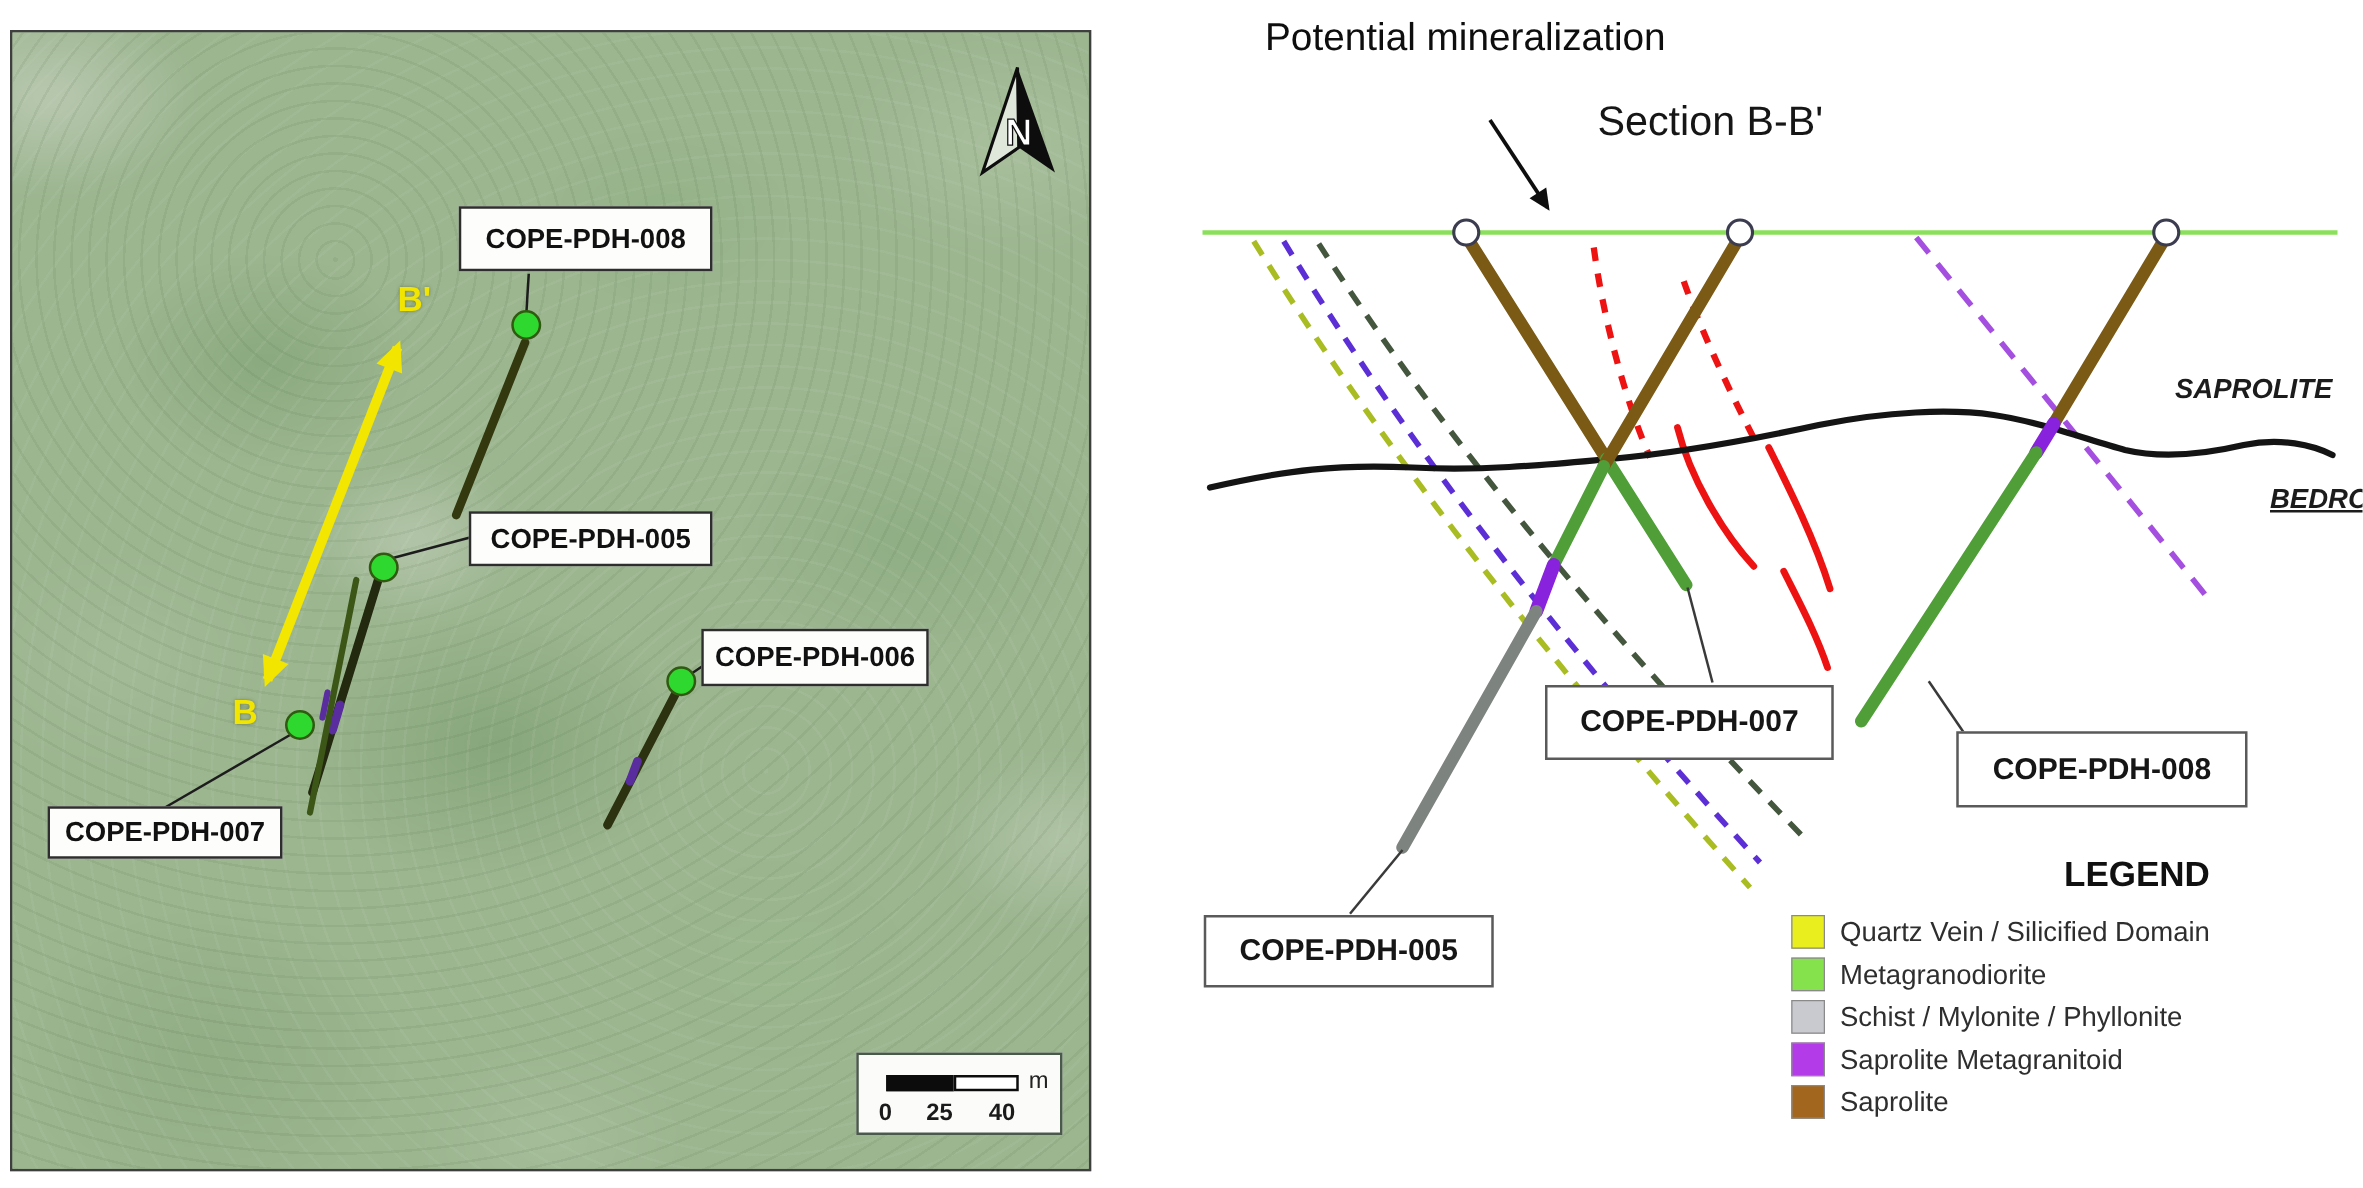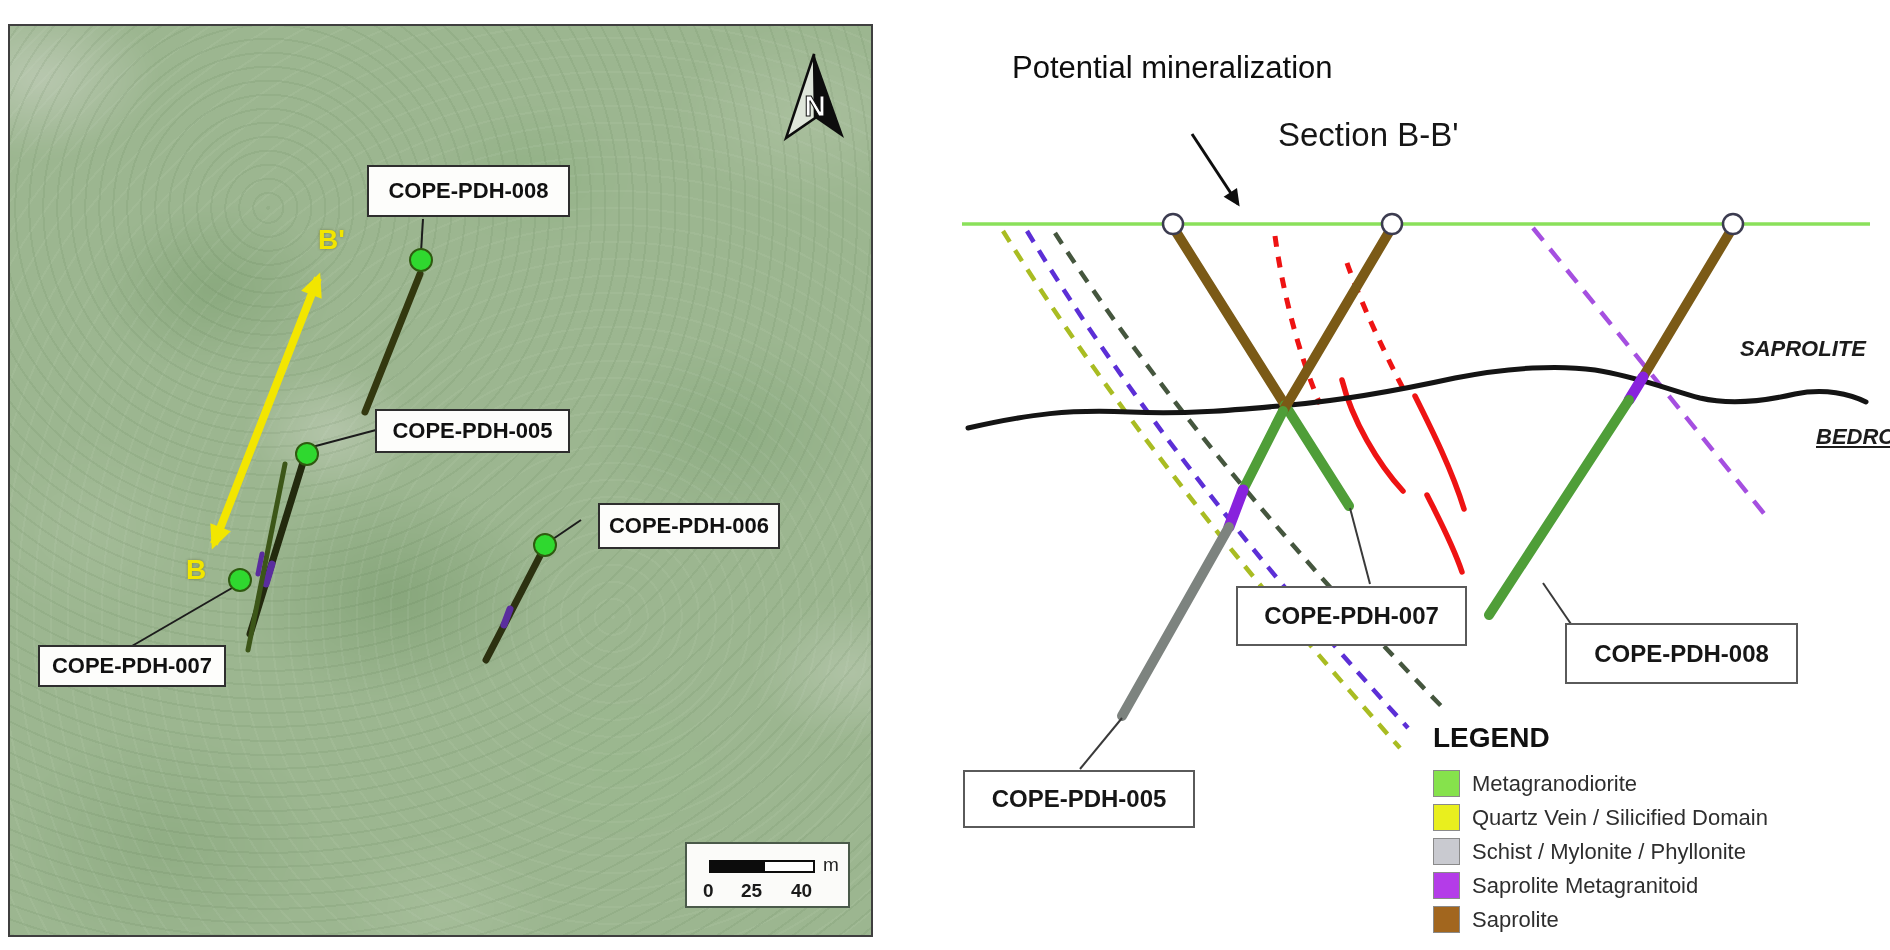--- a/index.html
+++ b/index.html
@@ -35,33 +35,33 @@
     text-shadow:0 0 3px rgba(60,60,0,.45); }
   #scalebar{position:absolute; left:675px; top:816px; width:165px; height:66px; background:#fbfbf9;
     border:2px solid #4a5a4a; box-sizing:border-box;}
   #scalebar .bar-black{position:absolute; left:22px; top:16px; width:54px; height:13px; background:#0c0c0c; border:2px solid #0c0c0c; box-sizing:border-box;}
   #scalebar .bar-white{position:absolute; left:76px; top:16px; width:52px; height:13px; background:#ffffff; border:2px solid #0c0c0c; box-sizing:border-box;}
   #scalebar .unit{position:absolute; left:136px; top:10px; font-size:19px; color:#222;}
   #scalebar .tick{position:absolute; top:36px; font-size:19px; font-weight:bold; color:#1a1a1a;}
   .t0{left:16px;} .t25{left:54px;text-align:center;} .t50{left:104px;}
 
   
-  #section-panel{position:absolute; left:900px; top:0; width:990px; height:712px; background:#ffffff;margin-top:38px;}
+  #section-panel{position:absolute; left:900px; top:0; width:990px; height:712px; background:#ffffff;}
   #ann-text{position:absolute; left:112px; top:10px; font-size:31px; color:#0e0e0e; line-height:1.32;}
   #sec-title{position:absolute; left:378px; top:78px; font-size:33px; font-weight:normal; color:#161616;}
   .strata-label{position:absolute; font-size:22px; font-weight:bold; font-style:italic; color:#1c1c1c;}
   #lbl-saprolite{left:840px; top:298px;}
   #lbl-bedrock{left:916px; top:386px;text-decoration:underline;}
   .sec-box{position:absolute; background:#ffffff; border:2px solid #5a5a5a; color:#161616;
     font-weight:bold; font-size:24px; display:flex; align-items:center; justify-content:center; box-sizing:border-box; white-space:nowrap;}
   #box-007{left:336px; top:548px; width:231px; height:60px;}
   #box-005{left:63px;  top:732px; width:232px; height:58px;}
   #box-008{left:665px; top:585px; width:233px; height:61px;}
   #legend{position:absolute; left:533px; top:684px;}
-  #legend .legend-title{font-size:28px; font-weight:bold; color:#101010; margin-bottom:16px;}
+  #legend .legend-title{font-size:28px; font-weight:bold; color:#101010; margin-bottom:16px;text-align:right;}
   #legend .legend-row{display:flex; align-items:center; height:27px; margin-bottom:7px;}
   #legend .swatch{width:27px; height:27px; border:1.5px solid #8a8a8a; box-sizing:border-box; flex:0 0 27px;}
   #legend .legend-label{margin-left:12px; font-size:22px; color:#2e2e2e; white-space:nowrap;}
 
   svg{position:absolute; left:0; top:0; overflow:visible;}
 </style>
 </head>
 <body>
 
 <div id="stage">
@@ -99,21 +99,21 @@
 
       <g>
         <polygon points="804,28 834,112 805,92" fill="#0d0d0d"></polygon>
         <polygon points="804,28 805,92 776,112" fill="#dfe6da" stroke="#0d0d0d" stroke-width="2.5"></polygon>
         <text x="805" y="90" text-anchor="middle" font-size="30" font-weight="bold" fill="#ffffff" stroke="#0d0d0d" stroke-width="1">N</text>
       </g>
     </svg>
 
     <div class="map-label" style="left:357px; top:139px; width:203px; height:52px;">COPE-PDH-008</div>
     <div class="map-label" style="left:365px; top:383px; width:195px; height:44px;">COPE-PDH-005</div>
-    <div class="map-label" style="left:588px; top:477px; width:182px; height:46px;">COPE-PDH-006</div>
+    <div class="map-label" style="left:551px; top:477px; width:182px; height:46px;">COPE-PDH-006</div>
     <div class="map-label" style="left:28px; top:619px; width:188px; height:42px;">COPE-PDH-007</div>
 
     <div class="yellow-letter" style="left:308px; top:198px;">B'</div>
     <div class="yellow-letter" style="left:176px; top:528px;">B</div>
 
     <div id="scalebar">
       <div class="bar-black"></div>
       <div class="bar-white"></div>
       <span class="unit">m</span>
       <span class="tick t0">0</span>
@@ -189,26 +189,26 @@
     <div id="lbl-saprolite" class="strata-label">SAPROLITE</div>
     <div id="lbl-bedrock" class="strata-label">BEDROCK</div>
 
     <div id="box-007" class="sec-box">COPE-PDH-007</div>
     <div id="box-005" class="sec-box">COPE-PDH-005</div>
     <div id="box-008" class="sec-box">COPE-PDH-008</div>
 
     <div id="legend">
       <div class="legend-title">LEGEND</div>
       <div class="legend-row">
+        <span class="swatch" style="background: rgb(233, 239, 30);"></span>
+        <span class="legend-label">Quartz Vein / Silicified Domain</span>
+      </div>
+      <div class="legend-row">
         <span class="swatch" style="background: rgb(134, 226, 76);"></span>
         <span class="legend-label">Metagranodiorite</span>
-      </div>
-      <div class="legend-row">
-        <span class="swatch" style="background: rgb(233, 239, 30);"></span>
-        <span class="legend-label">Quartz Vein / Silicified Domain</span>
       </div>
       <div class="legend-row">
         <span class="swatch" style="background: rgb(201, 202, 208);"></span>
         <span class="legend-label">Schist / Mylonite / Phyllonite</span>
       </div>
       <div class="legend-row">
         <span class="swatch" style="background: rgb(180, 60, 232);"></span>
         <span class="legend-label">Saprolite Metagranitoid</span>
       </div>
       <div class="legend-row">

